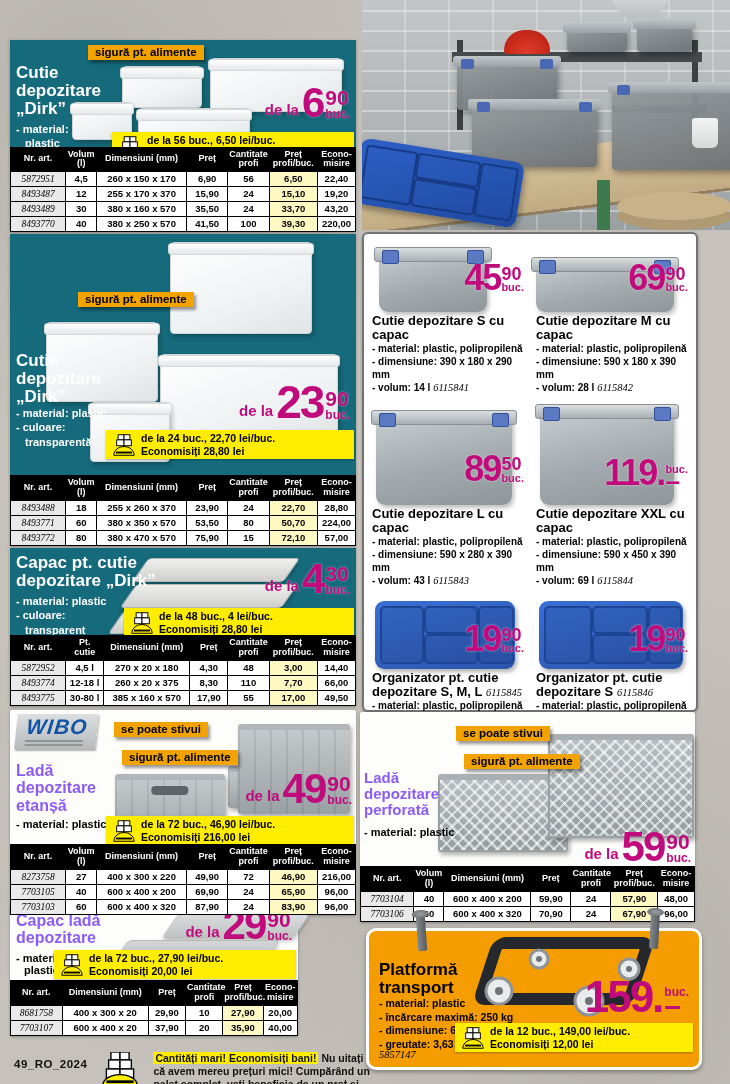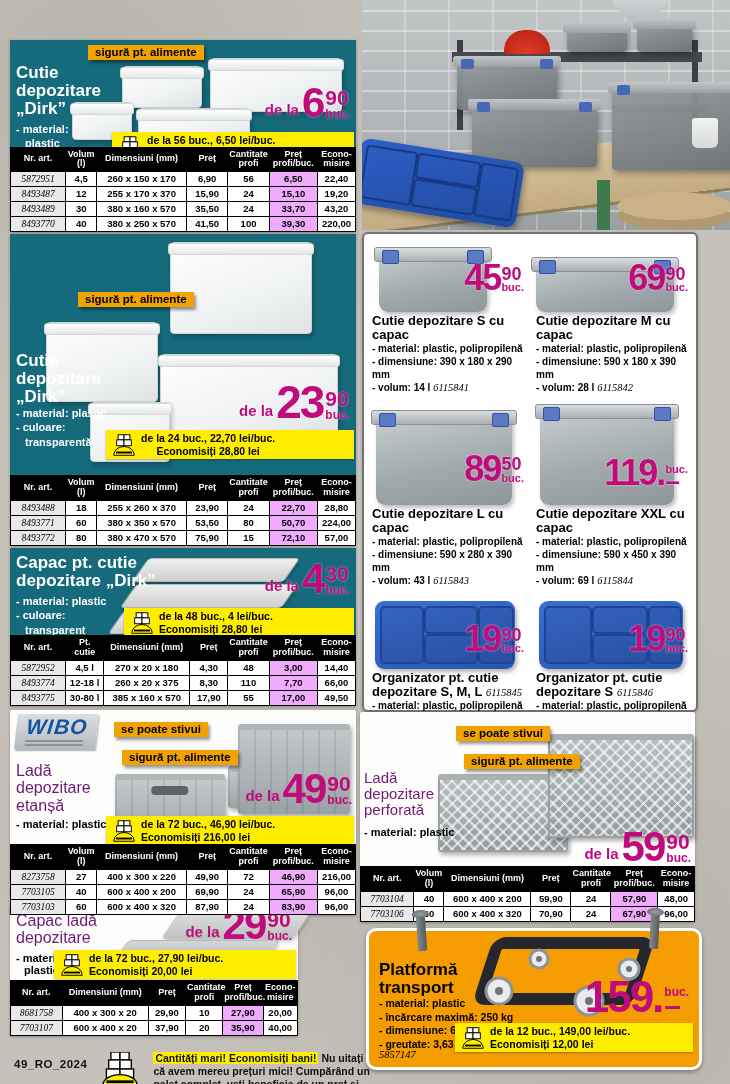--- a/index.html
+++ b/index.html
@@ -9,42 +9,42 @@
       radial-gradient(circle at 12% 8%, rgba(0,0,0,.07), transparent 30%),
       radial-gradient(circle at 85% 90%, rgba(0,0,0,.08), transparent 35%),
       radial-gradient(circle at 55% 50%, rgba(255,255,255,.10), transparent 45%),
       radial-gradient(circle at 30% 75%, rgba(0,0,0,.05), transparent 30%);
     overflow:hidden;}
   .abs{position:absolute;}
   
   .teal{position:absolute;background:#156b7c;color:#fff;overflow:hidden;box-shadow:0 1px 3px rgba(0,0,0,.3);}
   .whiteblock{position:absolute;background:#fdfdfc;color:#000;overflow:visible;box-shadow:0 1px 3px rgba(0,0,0,.3);border-radius:2px;}
   .ttitle{font-weight:bold;font-size:17px;line-height:1.06;}
-  .wtitle{font-weight:normal;font-size:16px;line-height:1.08;color:#701a75;}
+  .wtitle{font-weight:bold;font-size:16px;line-height:1.08;color:#8b5cf6;}
   .det{font-size:11px;font-weight:bold;line-height:1.3;}
   .det .ind{padding-left:9px;display:block;}
   .badge{position:absolute;background:#f3a300;color:#000;font-weight:bold;font-size:11.5px;padding:1px 7px 2px;box-shadow:2px 3px 3px rgba(0,0,0,.4);white-space:nowrap;z-index:5;}
   
   .price{position:absolute;color:#c00b7c;font-weight:bold;display:flex;align-items:flex-end;line-height:.8;z-index:6;text-shadow:0 0 2px rgba(255,255,255,.6);}
   .price .dela{font-size:15px;margin-right:3px;padding-bottom:4px;}
   .price .int{font-size:42px;letter-spacing:-2px;}
   .price .frac{display:flex;flex-direction:column;align-items:flex-start;margin-left:2px;}
   .price .dec{font-size:21px;line-height:.9;}
   .price .unit{font-size:12px;line-height:1;}
   .price.dash .dec{font-size:30px;font-weight:900;line-height:.55;letter-spacing:-1px;}
   
   .save{position:absolute;background:#ffed00;color:#000;display:flex;align-items:center;gap:4px;padding:2px 5px;font-size:10.5px;line-height:1.2;font-weight:bold;z-index:6;box-shadow:0 1px 2px rgba(0,0,0,.3);}
   .save svg{flex:0 0 auto;}
   
   .tbl{position:absolute;left:0;right:0;bottom:0;z-index:7;}
   table.spec{border-collapse:collapse;table-layout:fixed;width:100%;background:#fff;color:#000;}
   table.spec th{background:#000;color:#fff;white-space:pre-line;font-size:9px;line-height:1.1;padding:2px 1px;border:1.5px solid #000;font-weight:bold;}
   table.spec td{border:1.5px solid #000;text-align:center;padding:1.5px 1px;font-size:9.5px;font-weight:bold;line-height:1.15;}
   table.spec td.art{font-style:italic;background:#e9e9e9;font-weight:normal;font-family:"Liberation Serif",serif;}
-  table.spec td.hl{background:#f0abfc;}
+  table.spec td.hl{background:#fef9c3;}
   
   .panel{position:absolute;background:#fff;border:2px solid #737373;border-radius:6px;box-shadow:0 1px 3px rgba(0,0,0,.3);}
   .pgrid{display:grid;grid-template-columns:1fr 1fr;gap:2px 12px;padding:4px 8px;}
   .pcell{position:relative;color:#000;}
   .pname{font-weight:bold;font-size:13px;line-height:1.08;margin-top:2px;}
   .pdet{font-size:10px;font-weight:bold;line-height:1.3;}
   .artno{font-style:italic;font-weight:normal;font-family:"Liberation Serif",serif;font-size:10.5px;}
   .pprice{position:absolute;color:#c00b7c;font-weight:bold;display:flex;align-items:flex-end;line-height:.8;z-index:4;text-shadow:0 0 2px rgba(255,255,255,.7);}
   .pprice .int{font-size:36px;letter-spacing:-2px;}
   .pprice .frac{display:flex;flex-direction:column;align-items:flex-start;margin-left:1px;}
@@ -247,21 +247,21 @@
     <span>- culoare:</span><span class="ind">transparentă</span>
   </div>
   <div class="price" style="right:6px;top:150px;">
     <span class="dela">de la</span>
     <span class="int" style="font-size:46px;">23</span>
     <span class="frac">
         <span class="dec">90</span>
         <span class="unit">buc.</span>
       </span>
   </div>
-  <div class="save" style="right:2px;top:196px;width:238px;text-align:center;">
+  <div class="save" style="right:2px;top:196px;width:238px;">
     <svg width="26" height="22" viewBox="0 0 34 30">
         <g stroke="#000" stroke-width="1.3" fill="#fff">
           <rect x="9" y="1" width="8" height="7"></rect>
           <rect x="17" y="1" width="8" height="7"></rect>
           <rect x="7" y="8" width="10" height="8"></rect>
           <rect x="17" y="8" width="10" height="8"></rect>
         </g>
         <path d="M3 29 a14 12 0 0 1 28 0 z" fill="#ffed00" stroke="#000" stroke-width="1.3"></path>
         <rect x="6" y="24" width="22" height="2.5" fill="#000"></rect>
       </svg>

